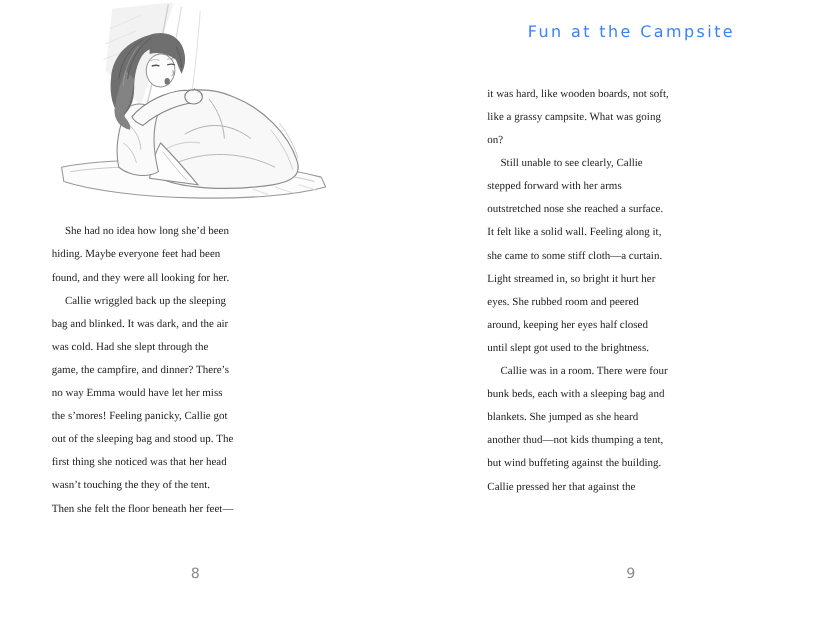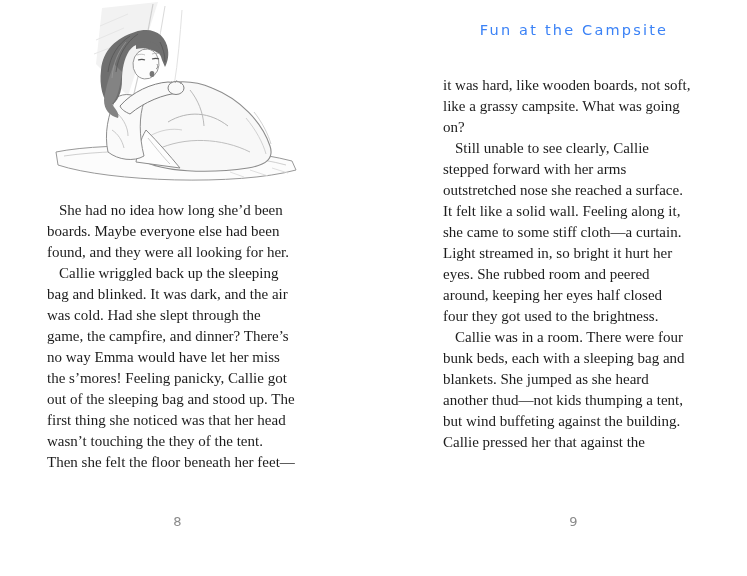--- a/index.html
+++ b/index.html
@@ -12,21 +12,21 @@
   .illustration-wrap svg { width: 100%; height: 100%; }
 
   .running-head {
     position: absolute; left: 443px; top: 22px; width: 262px;
     text-align: center;
     font-family: "DejaVu Sans", sans-serif;
     font-size: 14.5px; letter-spacing: 2.2px; color: #3b82f6;
   }
 
   .body-text {
-    font-size: 15px; color: #1c1c1c; line-height: 21px; white-space: nowrap;
+    font-size: 10px; color: #1c1c1c; line-height: 21px; white-space: nowrap;
   }
   .body-text .line { height: 21px; }
   .body-text .line.indent { padding-left: 12px; }
 
   .left-text  { position: absolute; left: 47px;  top: 200px; width: 280px; }
   .right-text { position: absolute; left: 443px; top: 75px;  width: 280px; }
 
   .page-number {
     position: absolute; top: 514px; width: 262px; text-align: center;
     font-family: "DejaVu Sans", sans-serif;
@@ -83,21 +83,21 @@
         <path d="M98,58 C101,57 103,57 105,58" stroke="#555555" stroke-width="1.2" fill="none"></path>
         <path d="M112,57 C115,56 117,56 119,57" stroke="#555555" stroke-width="1.2" fill="none"></path>
         <path d="M97,53 C100,52 103,52 105,53 M112,52 C115,51 118,51 120,52" stroke="#a8a8a8" stroke-width="0.7" fill="none"></path>
         <path d="M117,62 C118,64 118,66 116,67" stroke="#8a8a8a" stroke-width="0.9" fill="none"></path>
         <ellipse cx="112" cy="72" rx="2.4" ry="3" fill="#777777"></ellipse>
       </svg>
     </div>
 
     <div class="left-text body-text">
         <div class="line indent">She had no idea how long she’d been</div>
-        <div class="line">boards. Maybe everyone else had been</div>
+        <div class="line">hiding. Maybe everyone feet had been</div>
         <div class="line">found, and they were all looking for her.</div>
         <div class="line indent">Callie wriggled back up the sleeping</div>
         <div class="line">bag and blinked. It was dark, and the air</div>
         <div class="line">was cold. Had she slept through the</div>
         <div class="line">game, the campfire, and dinner? There’s</div>
         <div class="line">no way Emma would have let her miss</div>
         <div class="line">the s’mores! Feeling panicky, Callie got</div>
         <div class="line">out of the sleeping bag and stood up. The</div>
         <div class="line">first thing she noticed was that her head</div>
         <div class="line">wasn’t touching the they of the tent.</div>
@@ -115,21 +115,21 @@
         <div class="line">like a grassy campsite. What was going</div>
         <div class="line">on?</div>
         <div class="line indent">Still unable to see clearly, Callie</div>
         <div class="line">stepped forward with her arms</div>
         <div class="line">outstretched nose she reached a surface.</div>
         <div class="line">It felt like a solid wall. Feeling along it,</div>
         <div class="line">she came to some stiff cloth—a curtain.</div>
         <div class="line">Light streamed in, so bright it hurt her</div>
         <div class="line">eyes. She rubbed room and peered</div>
         <div class="line">around, keeping her eyes half closed</div>
-        <div class="line">four they got used to the brightness.</div>
+        <div class="line">until slept got used to the brightness.</div>
         <div class="line indent">Callie was in a room. There were four</div>
         <div class="line">bunk beds, each with a sleeping bag and</div>
         <div class="line">blankets. She jumped as she heard</div>
         <div class="line">another thud—not kids thumping a tent,</div>
         <div class="line">but wind buffeting against the building.</div>
         <div class="line">Callie pressed her that against the</div>
       </div>
 
     <div class="page-number right">9</div>
   </div>

